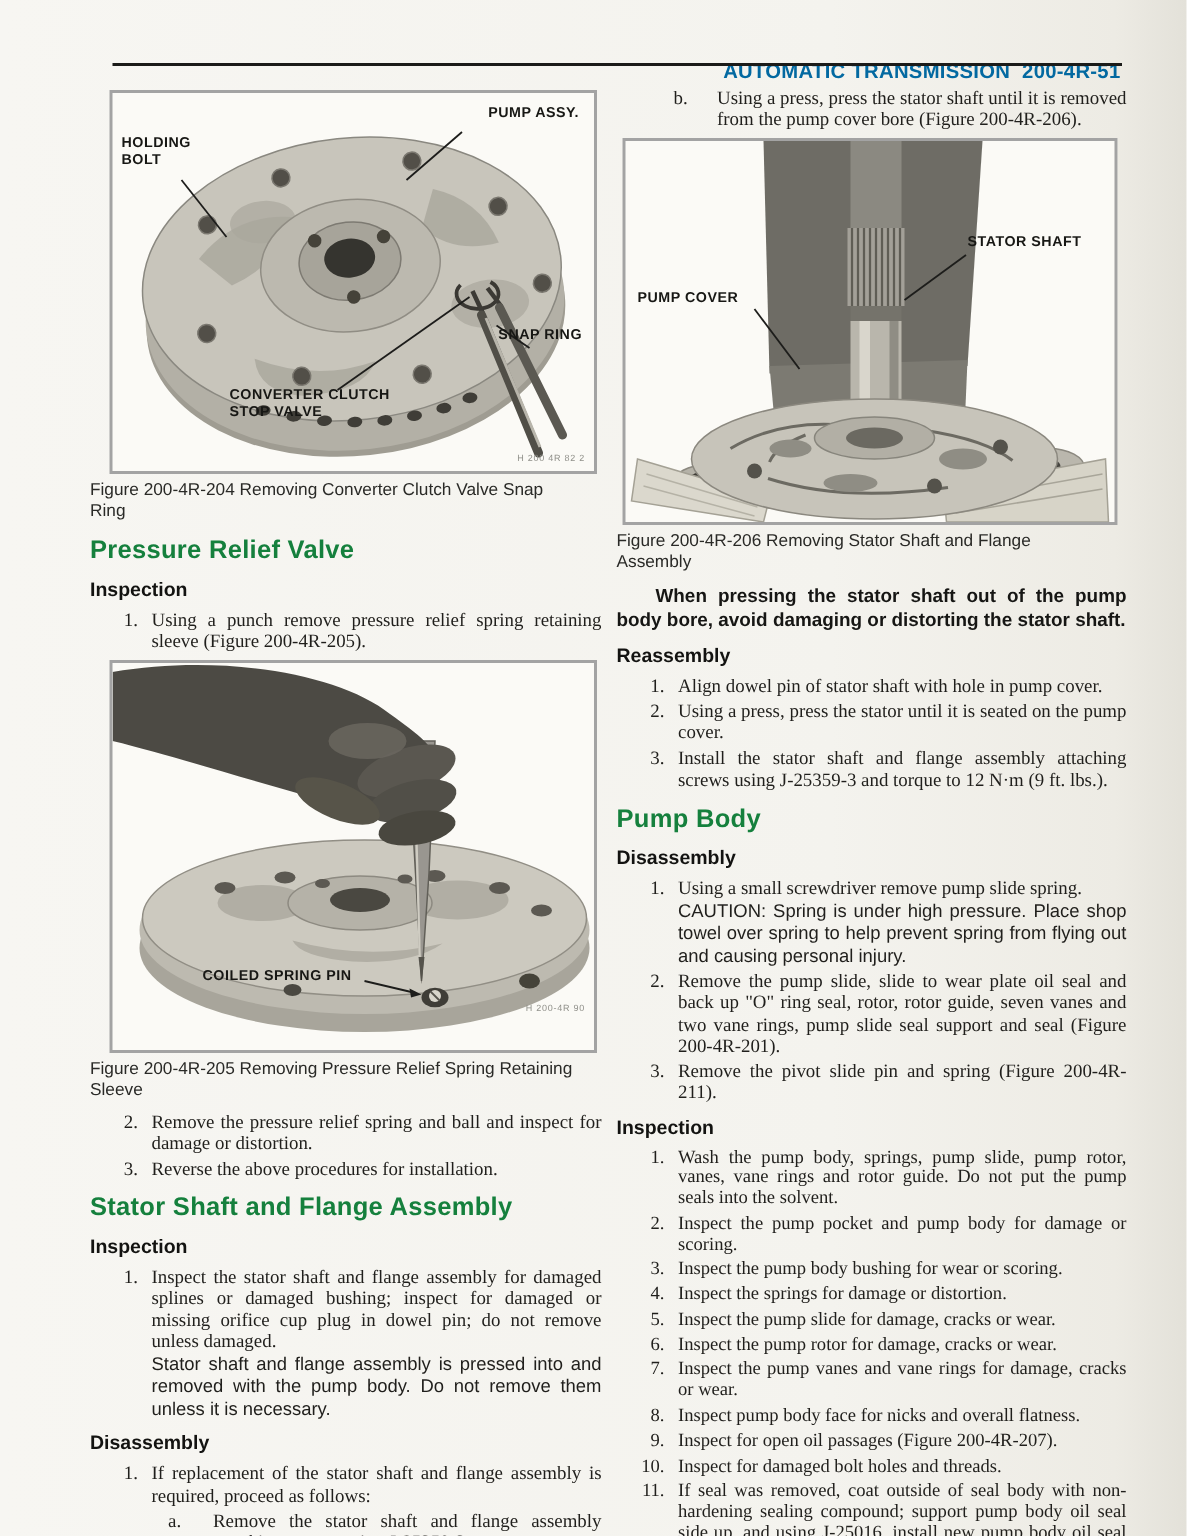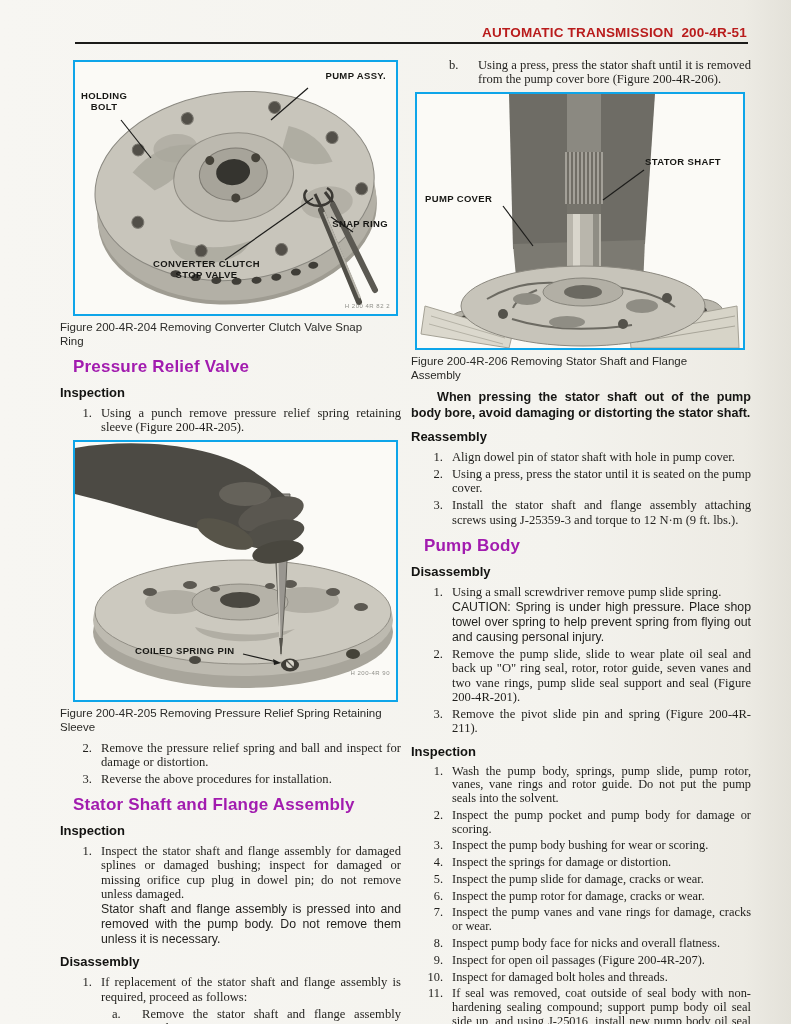--- a/index.html
+++ b/index.html
@@ -3,44 +3,44 @@
 <meta charset="utf-8">
 <style>
   html,body { margin:0; padding:0; }
   body {
     width:791px; height:1024px; position:relative; overflow:hidden;
     background:linear-gradient(90deg,#f7f6f2 0%,#f4f3ee 70%,#edebe4 94%,#e3e1d9 100%);
     font-family:"Liberation Serif", serif; color:#201f1c;
     -webkit-font-smoothing:antialiased;
   }
   .hdr {
-    position:absolute; top:25px; right:44px;
-    font:bold 13.5px "Liberation Sans", sans-serif; color:#b91c1c;
+    position:absolute; top:40px; right:44px;
+    font:bold 13.5px "Liberation Sans", sans-serif; color:#0369a1;
     letter-spacing:.2px; white-space:pre;
   }
   .rule { position:absolute; left:75px; right:43px; top:42px; height:2px; background:#1b1b19; }
   .col { position:absolute; }
   .col-left  { left:60px;  top:60px; width:341px; }
   .col-right { left:411px; top:58px; width:340px; }
 
   .figbox {
-    border:2px solid #0ea5e9; background:#fbfaf6; position:relative; overflow:hidden;text-align:center;
+    border:2px solid #a3a3a3; background:#fbfaf6; position:relative; overflow:hidden;
   }
   .figbox svg { display:block; }
   .flabel {
     position:absolute; font:bold 9.5px/1.2 "Liberation Sans", sans-serif;
     color:#171714; letter-spacing:.35px; white-space:pre-line;
   }
   .fcode { position:absolute; font:6px "Liberation Sans", sans-serif; color:#90908a; letter-spacing:.5px; }
 
   .cap {
     font:11.5px "Liberation Sans", sans-serif; line-height:1.22; text-align:left;
     white-space:pre-line; color:#2a2a27; margin:4px 0 0 0;
   }
-  .h2 { font:bold 17px "Liberation Sans", sans-serif; color:#a21caf; margin:9px 0 3px 13px; letter-spacing:.2px; }
+  .h2 { font:bold 17px "Liberation Sans", sans-serif; color:#15803d; margin:9px 0 3px 0; letter-spacing:.2px; }
   .h3 { font:bold 13px "Liberation Sans", sans-serif; color:#131311; margin:8px 0 6px 0; }
 
   .li { display:flex; margin:0 0 3px 0; }
   .num { width:32px; min-width:32px; padding-right:9px; text-align:right;
          font:12.6px "Liberation Serif", serif; line-height:1.13; }
   .txt { flex:1; font:12.6px "Liberation Serif", serif; line-height:1.13; text-align:justify; }
   .tight .li { margin-bottom:3px; }
   .tight .num, .tight .txt { font-size:12.4px; line-height:1.11; }
 
   .sub-l { margin-left:52px; }

